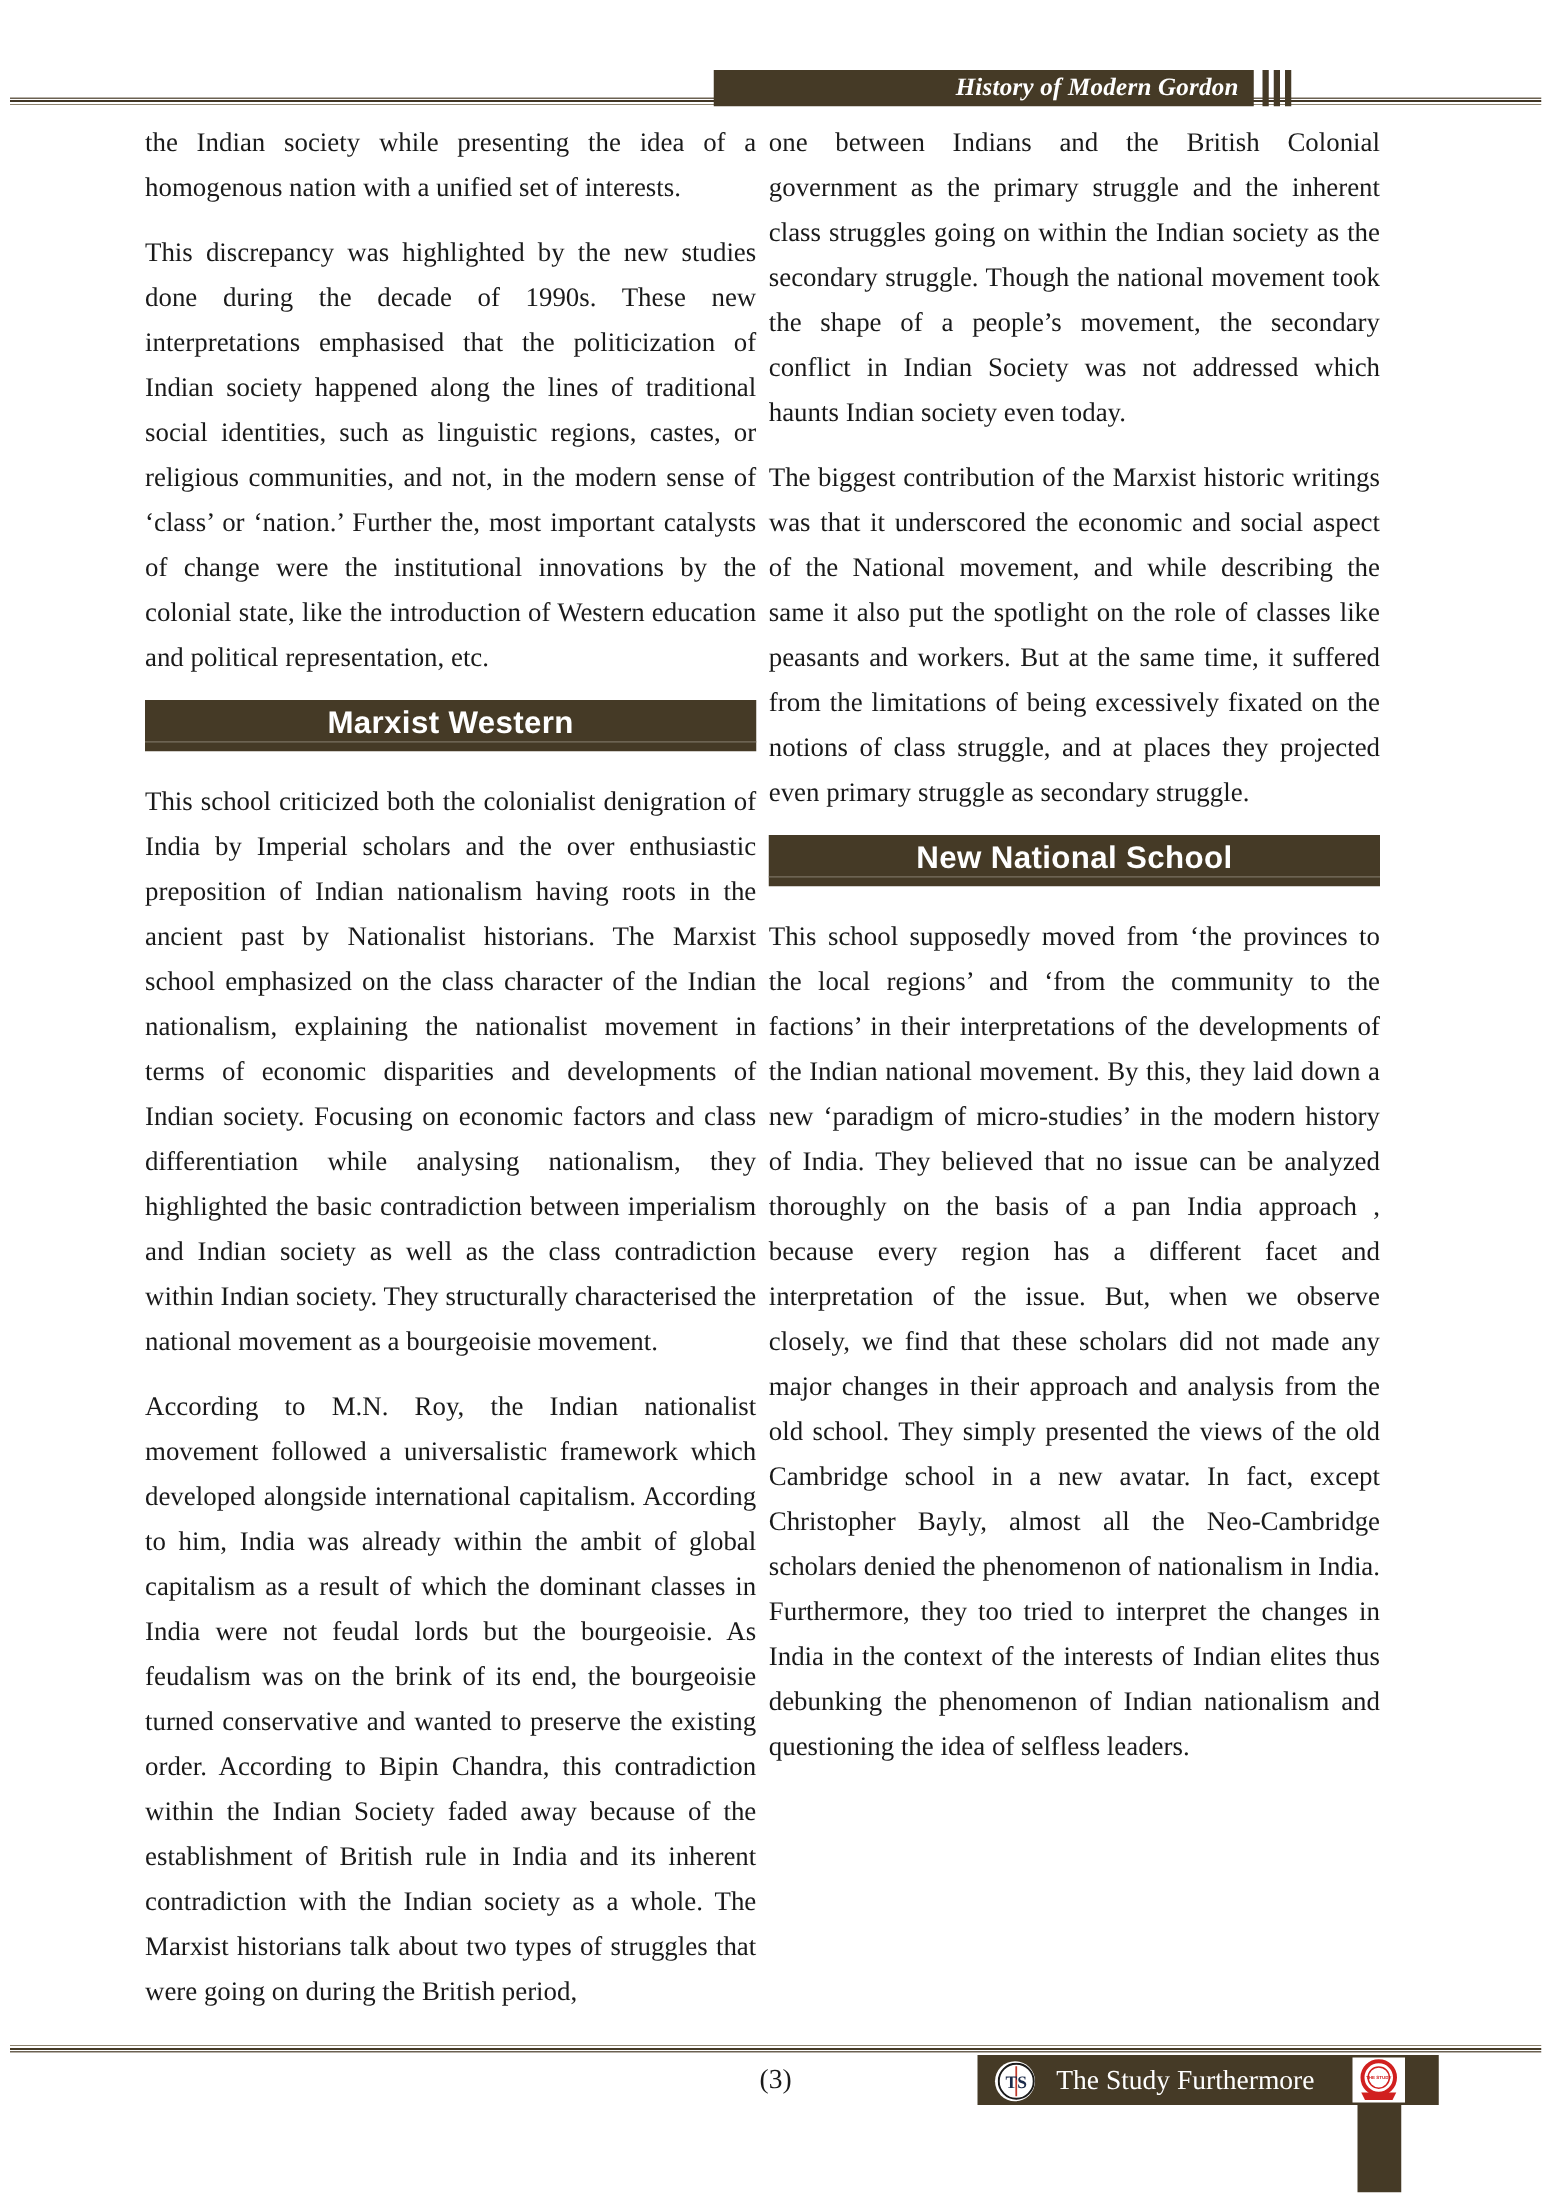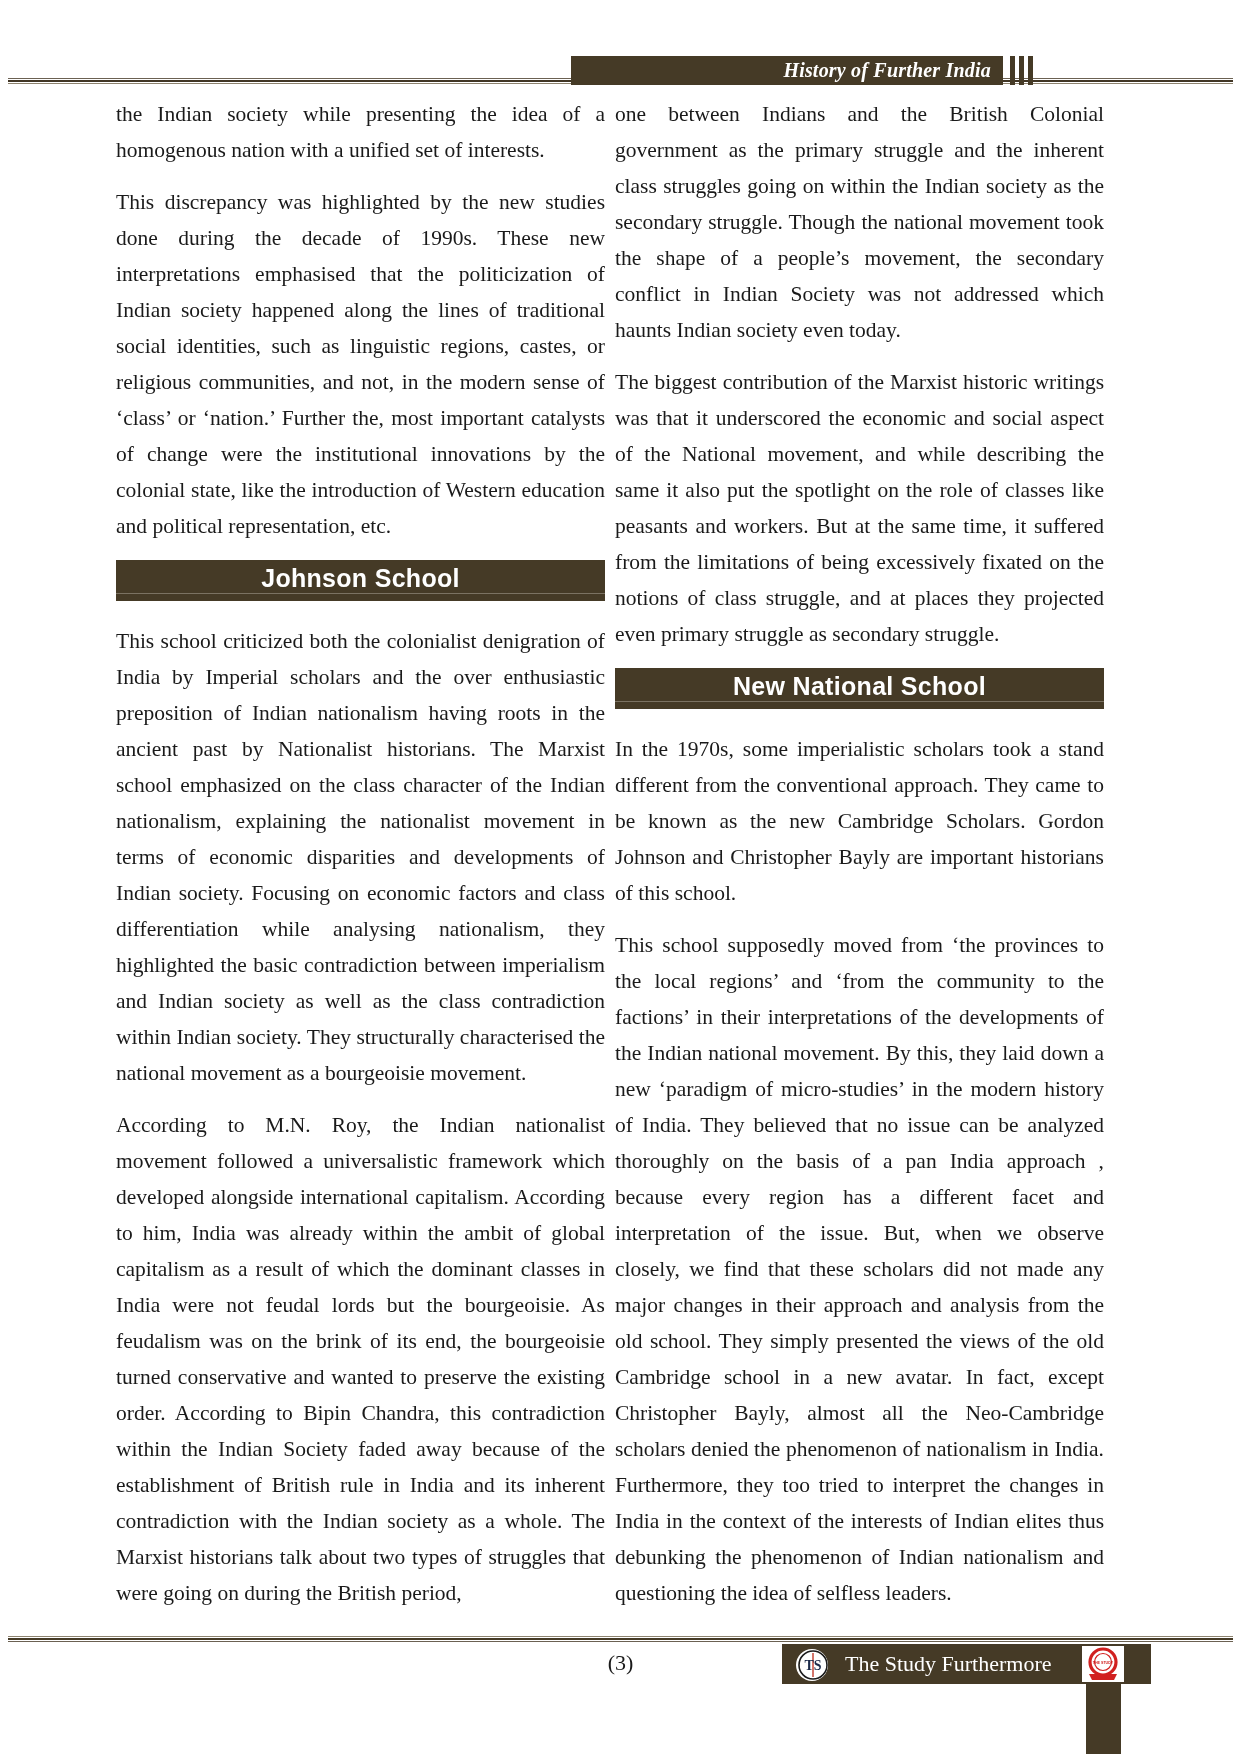--- a/index.html
+++ b/index.html
@@ -223,52 +223,51 @@
     height: 70px;
     background: #453a26;
   }
 </style>
 </head>
 <body>
 
 <div class="header">
   <div class="header-rule"></div>
   <div class="header-band">
-    <span class="header-title">History of Further India</span>
+    <span class="header-title">History of Modern Gordon</span>
   </div>
   <div class="header-bars">
     <i></i>
     <i></i>
     <i></i>
   </div>
 </div>
 
 <div class="page-body">
 
   <div class="col col-left">
     <p class="para">the Indian society while presenting the idea of a homogenous nation with a unified set of interests.</p>
     <p class="para">This discrepancy was highlighted by the new studies done during the decade of 1990s. These new interpretations emphasised that the politicization of Indian society happened along the lines of traditional social identities, such as linguistic regions, castes, or religious communities, and not, in the modern sense of ‘class’ or ‘nation.’ Further the, most important catalysts of change were the institutional innovations by the colonial state, like the introduction of Western education and political representation, etc.</p>
 
     <div class="section-head">
-      <span class="label">Johnson School</span>
+      <span class="label">Marxist Western</span>
     </div>
 
     <p class="para">This school criticized both the colonialist denigration of India by Imperial scholars and the over enthusiastic preposition of Indian nationalism having roots in the ancient past by Nationalist historians. The Marxist school emphasized on the class character of the Indian nationalism, explaining the nationalist movement in terms of economic disparities and developments of Indian society. Focusing on economic factors and class differentiation while analysing nationalism, they highlighted the basic contradiction between imperialism and Indian society as well as the class contradiction within Indian society. They structurally characterised the national movement as a bourgeoisie movement.</p>
     <p class="para last">According to M.N. Roy, the Indian nationalist movement followed a universalistic framework which developed alongside international capitalism. According to him, India was already within the ambit of global capitalism as a result of which the dominant classes in India were not feudal lords but the bourgeoisie. As feudalism was on the brink of its end, the bourgeoisie turned conservative and wanted to preserve the existing order.  According to Bipin Chandra, this contradiction within the Indian Society faded away because of the establishment of British rule in India and its inherent contradiction with the Indian society as a whole. The Marxist historians talk about two types of struggles that were going on during the British period,</p>
   </div>
 
   <div class="col col-right">
     <p class="para">one between Indians and the British Colonial government as the primary struggle and the inherent class struggles going on within the Indian society as the secondary struggle. Though the national movement took the shape of a people’s movement, the secondary conflict in Indian Society was not addressed which haunts Indian society even today.</p>
     <p class="para">The biggest contribution of the Marxist historic writings was that it underscored the economic and social aspect of the National movement, and while describing the same it also put the spotlight on the role of classes like peasants and workers. But at the same time, it suffered from the limitations of being excessively fixated on the notions of class struggle, and at places they projected even primary struggle as secondary struggle.</p>
 
     <div class="section-head tall">
       <span class="label">New National School</span>
     </div>
 
-    <p class="para">In the 1970s, some imperialistic scholars took a stand different from the conventional approach. They came to be known as the new Cambridge Scholars. Gordon Johnson and Christopher Bayly are important historians of this school.</p>
     <p class="para last">This school supposedly moved from ‘the provinces to the local regions’ and ‘from the community to the factions’ in their interpretations of the developments of the Indian national movement. By this, they laid down a new ‘paradigm of micro-studies’ in the modern history of India. They believed that no issue can be analyzed thoroughly on the basis of a pan India approach , because every region has a different facet and interpretation of the issue. But, when we observe closely, we find that these scholars did not made any major changes in their approach and analysis from the old school. They simply presented the views of the old Cambridge school in a new avatar. In fact, except Christopher Bayly, almost all the Neo-Cambridge scholars denied the phenomenon of nationalism in India. Furthermore, they too tried to interpret the changes in India in the context of the interests of Indian elites thus debunking the phenomenon of Indian nationalism and questioning the idea of selfless leaders.</p>
   </div>
 
 </div>
 
 <div class="footer">
   <div class="footer-rule"></div>
 
   <div class="footer-pageno">(3)</div>
 

